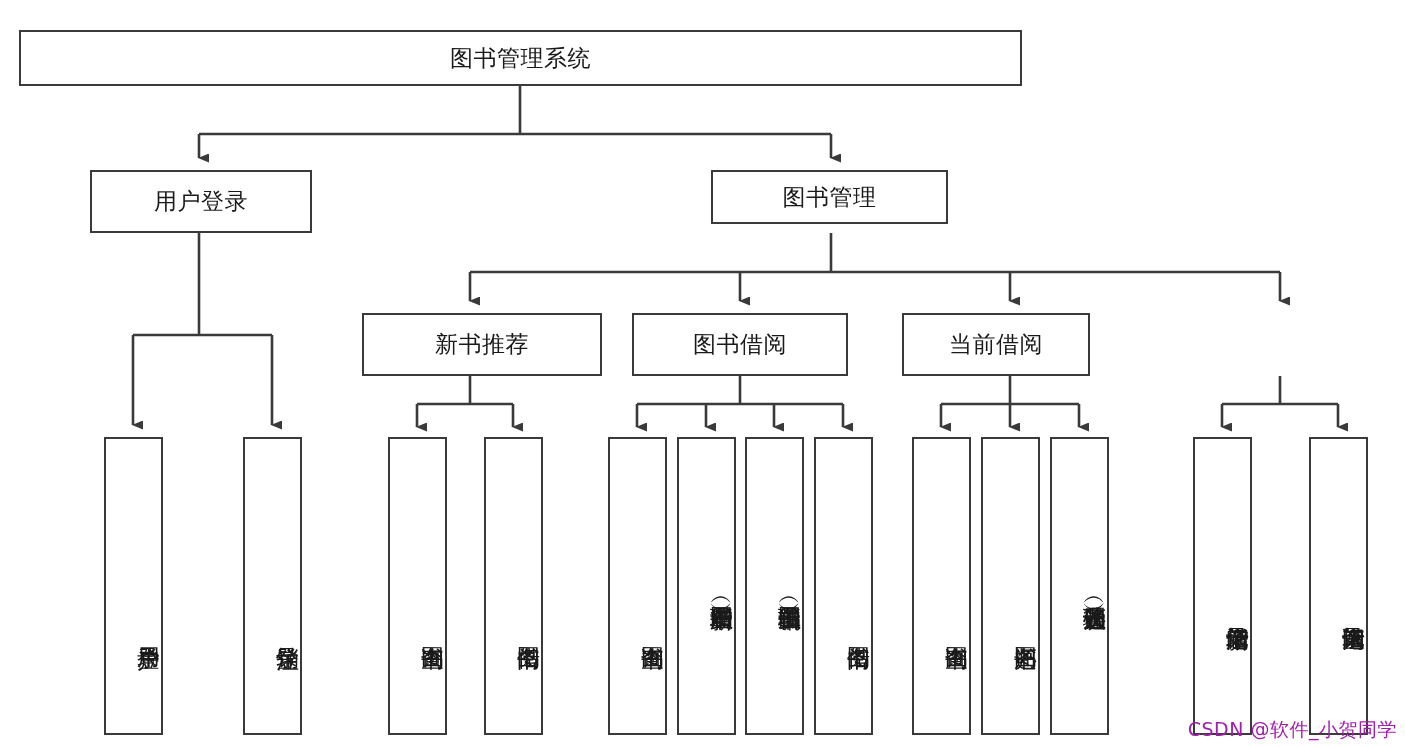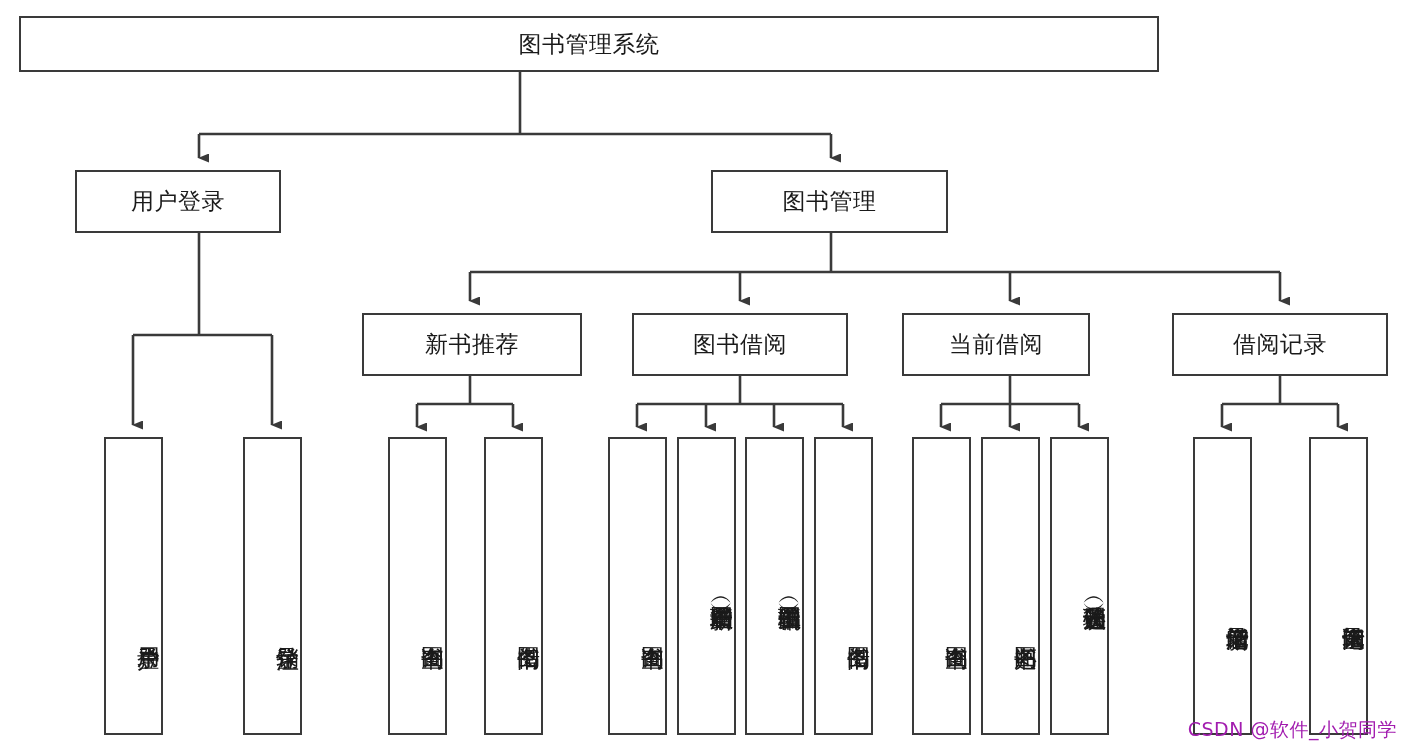--- a/index.html
+++ b/index.html
@@ -118,47 +118,44 @@
       <path d="M 1010 404 L 1010 427" marker-end="url(#arrow)"></path>
       <path d="M 1079 404 L 1079 427" marker-end="url(#arrow)"></path>
 
       <path d="M 1280 376 L 1280 404"></path>
       <path d="M 1222 404 L 1338 404"></path>
       <path d="M 1222 404 L 1222 427" marker-end="url(#arrow)"></path>
       <path d="M 1338 404 L 1338 427" marker-end="url(#arrow)"></path>
     </g>
   </svg>
 
-  <div class="node horiz" style="left:19px; top:16px; width:1140px; height:56px;">
+  <div class="node horiz" style="left:19px; top:30px; width:1003px; height:56px;">
     <span class="lbl">图书管理系统</span>
   </div>
 
-  <div class="node horiz" style="left:75px; top:170px; width:206px; height:63px;">
+  <div class="node horiz" style="left:90px; top:170px; width:222px; height:63px;">
     <span class="lbl">用户登录</span>
   </div>
 
-  <div class="node horiz" style="left:711px; top:170px; width:237px; height:63px;">
+  <div class="node horiz" style="left:711px; top:170px; width:237px; height:54px;">
     <span class="lbl">图书管理</span>
   </div>
 
-  <div class="node horiz" style="left:362px; top:313px; width:220px; height:63px;font-family:Liberation Mono, monospace;">
+  <div class="node horiz" style="left:362px; top:313px; width:240px; height:63px;font-family:Liberation Mono, monospace;">
     <span class="lbl">新书推荐</span>
   </div>
 
   <div class="node horiz" style="left:632px; top:313px; width:216px; height:63px;text-align:right;">
     <span class="lbl">图书借阅</span>
   </div>
 
   <div class="node horiz" style="left:902px; top:313px; width:188px; height:63px;">
     <span class="lbl">当前借阅</span>
   </div>
 
-  <div class="node horiz" style="left:1172px; top:313px; width:216px; height:63px;">
-    <span class="lbl">借阅记录</span>
-  </div>
 
   <div class="node vert" style="left:104px; top:437px; width:59px; height:298px; padding-top:85px;">
     <span class="lbl">用户登录</span>
   </div>
 
   <div class="node vert" style="left:243px; top:437px; width:59px; height:298px; padding-top:85px;">
     <span class="lbl">注销登录</span>
   </div>
 
   <div class="node vert" style="left:388px; top:437px; width:59px; height:298px; padding-top:85px;">

